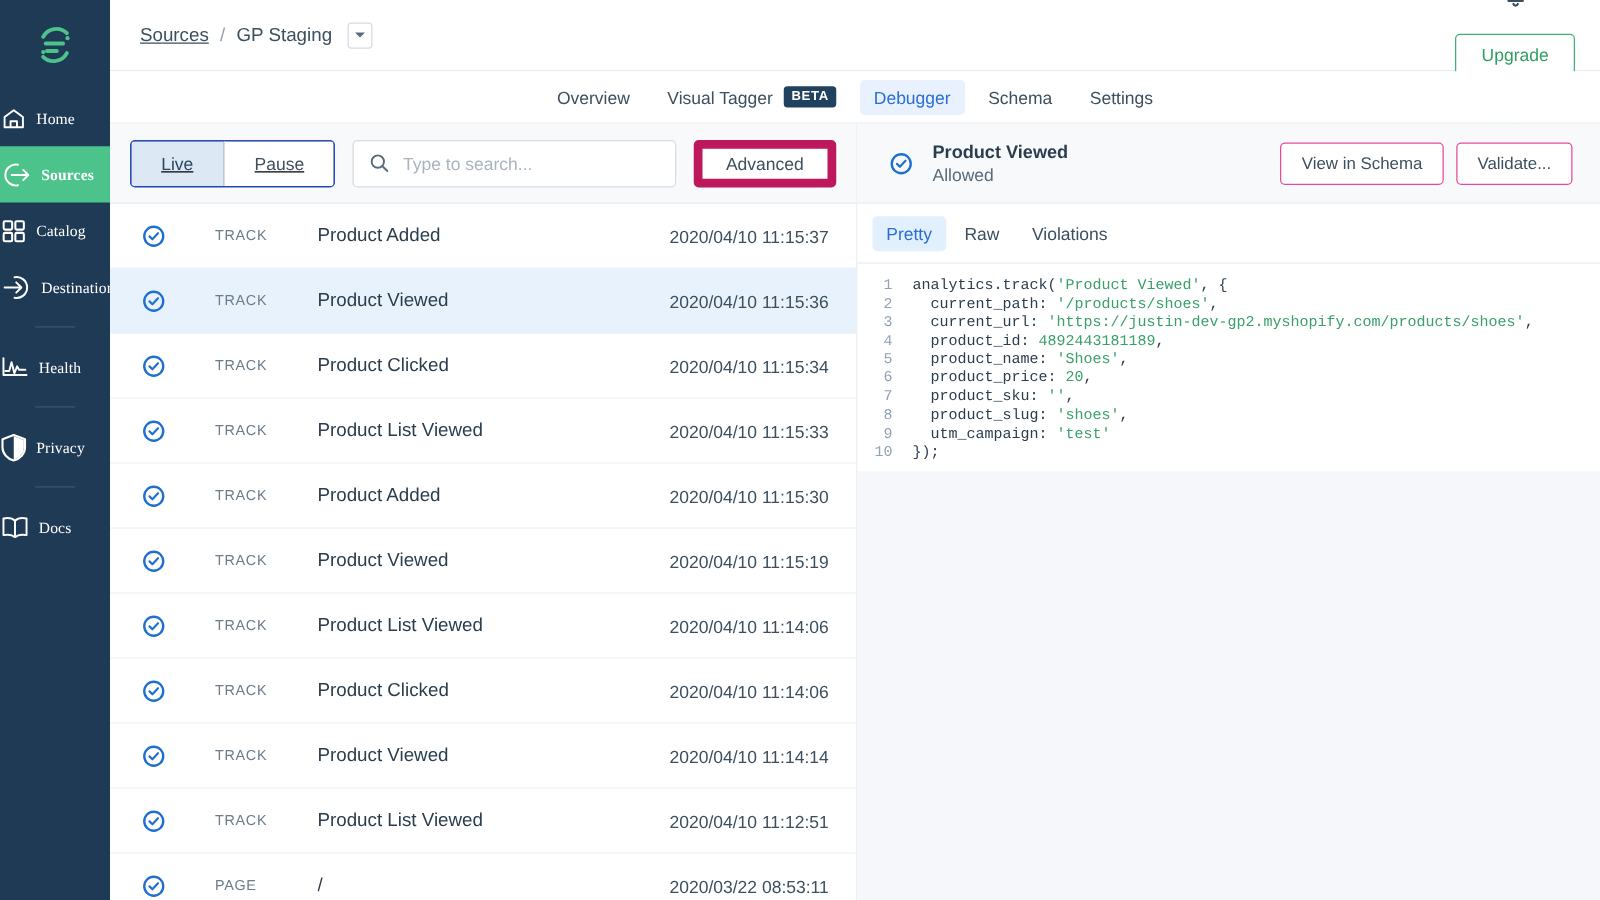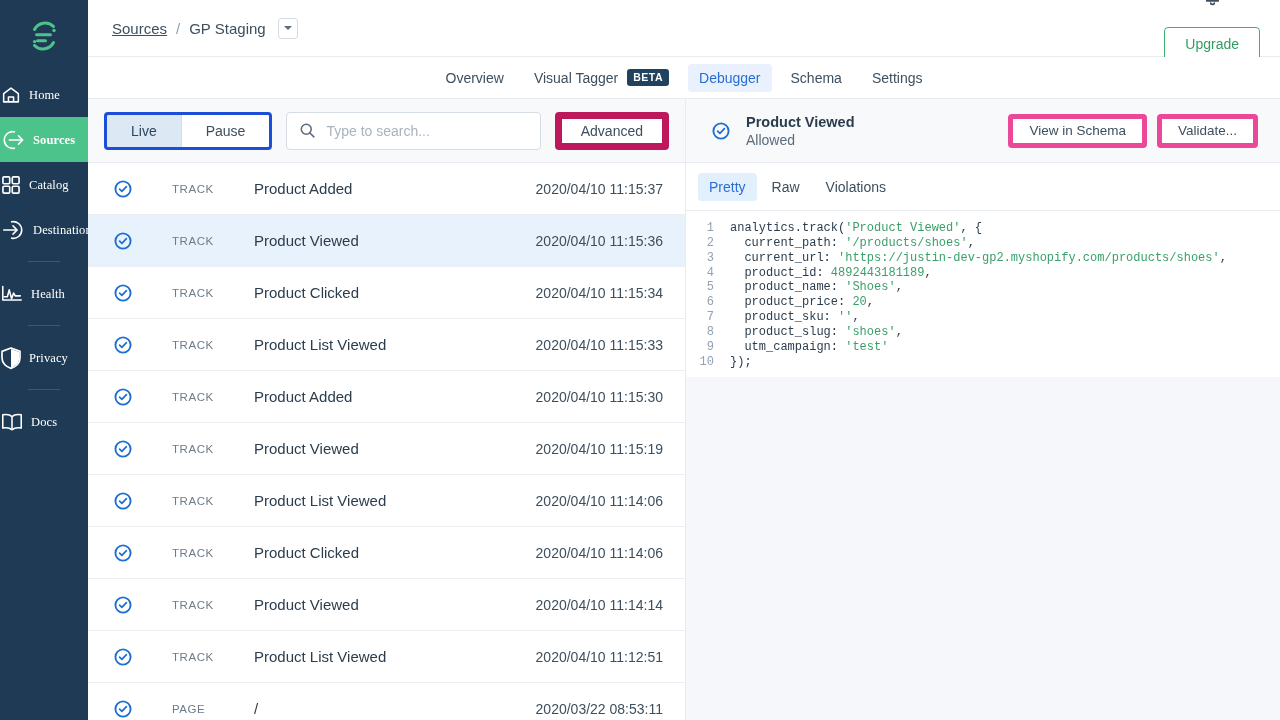--- a/index.html
+++ b/index.html
@@ -139,22 +139,22 @@
     min-height: 0; background: #fff;
   }
   .listtools {
     height: 64px; flex: 0 0 64px;
     background: #f7f9fb;
     border-bottom: 1px solid #e8ebf0;
     display: flex; align-items: center;
     padding: 0 16px; gap: 14px;
   }
   .seg {
-    display: flex; border: 3px solid #1d4ed8; border-radius: 4px;
-    overflow: hidden; height: 38px; background: #000000;
+    display: flex; border: 1px solid #1d4ed8; border-radius: 4px;
+    overflow: hidden; height: 38px; background: #000000; text-decoration: underline;
   }
   .seg-btn {
     font-size: 14px; color: #3d4f5e;
     padding: 0 24px; cursor: pointer;
     display: flex; align-items: center;
     background: #fff; border: none; font-family: inherit;
   }
   .seg-btn.active { background: #dde8f5; color: #2b4660; }
   .seg-btn + .seg-btn { border-left: 1px solid #d6dce3; }
   .searchbox {
@@ -205,21 +205,21 @@
     background: #f7f9fb;
     border-bottom: 1px solid #e8ebf0;
     display: flex; align-items: center; padding: 0 22px 0 26px; gap: 16px;
   }
   .dh-check { width: 18px; height: 18px; display: flex; flex: 0 0 auto; }
   .dh-text { display: flex; flex-direction: column; gap: 2px; min-width: 0; }
   .dh-title { font-size: 14.5px; color: #2b3d4d; font-weight: 700; }
   .dh-sub { font-size: 14px; color: #5a6b7b; }
   .dh-actions { margin-left: auto; display: flex; gap: 10px; }
   .dh-btn {
-    height: 34px; border: 5px solid #ec4899; border-radius: 4px;
+    height: 34px; border: 1px solid #ec4899; border-radius: 4px;
     background: #fff; font-size: 13.5px; color: #3d4f5e;
     padding: 0 16px; cursor: pointer; font-family: inherit; white-space: nowrap;
   }
   .subtabs {
     height: 48px; flex: 0 0 48px; background: #fff;
     border-bottom: 1px solid #e8ebf0;
     display: flex; align-items: center; padding: 0 12px; gap: 4px;
   }
   .subtab {
     font-size: 14px; color: #3d4f5e; padding: 6px 11px;

